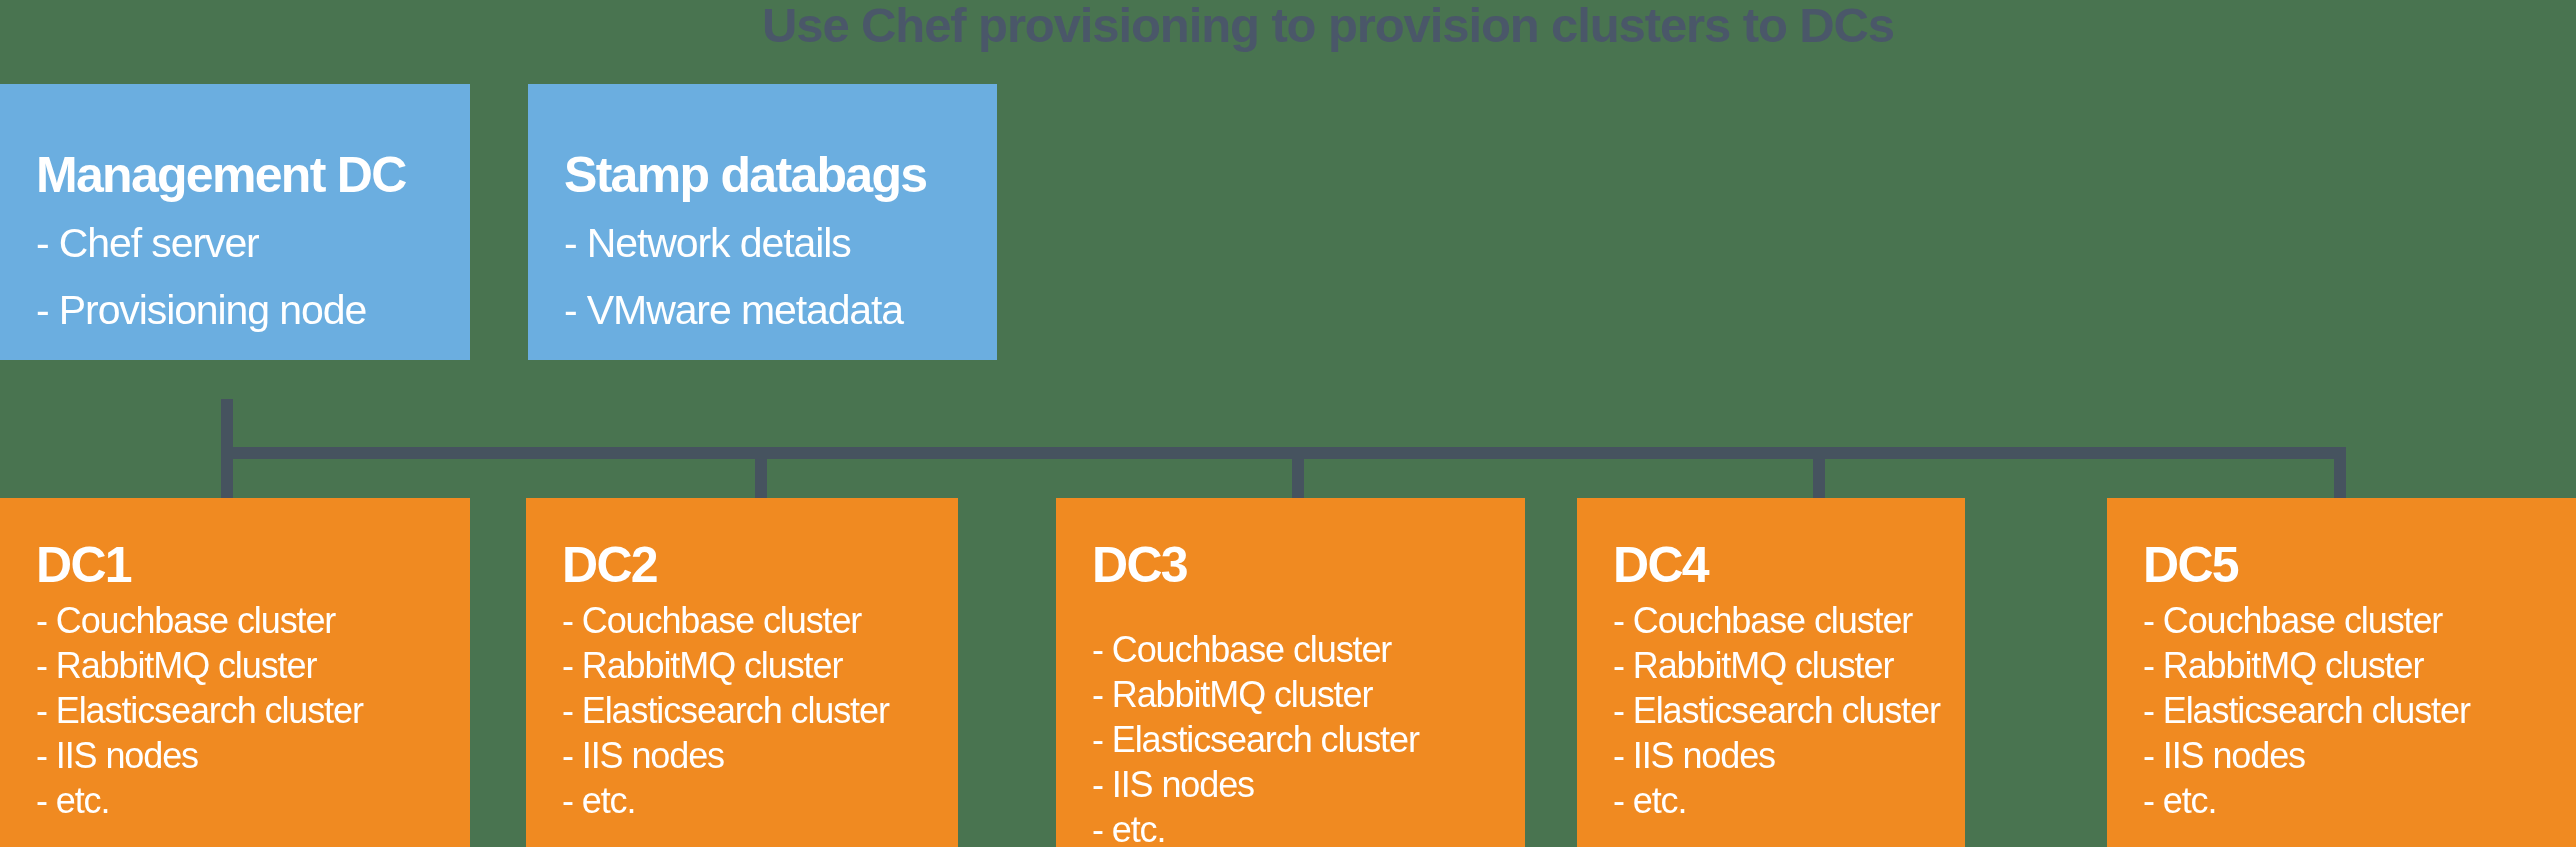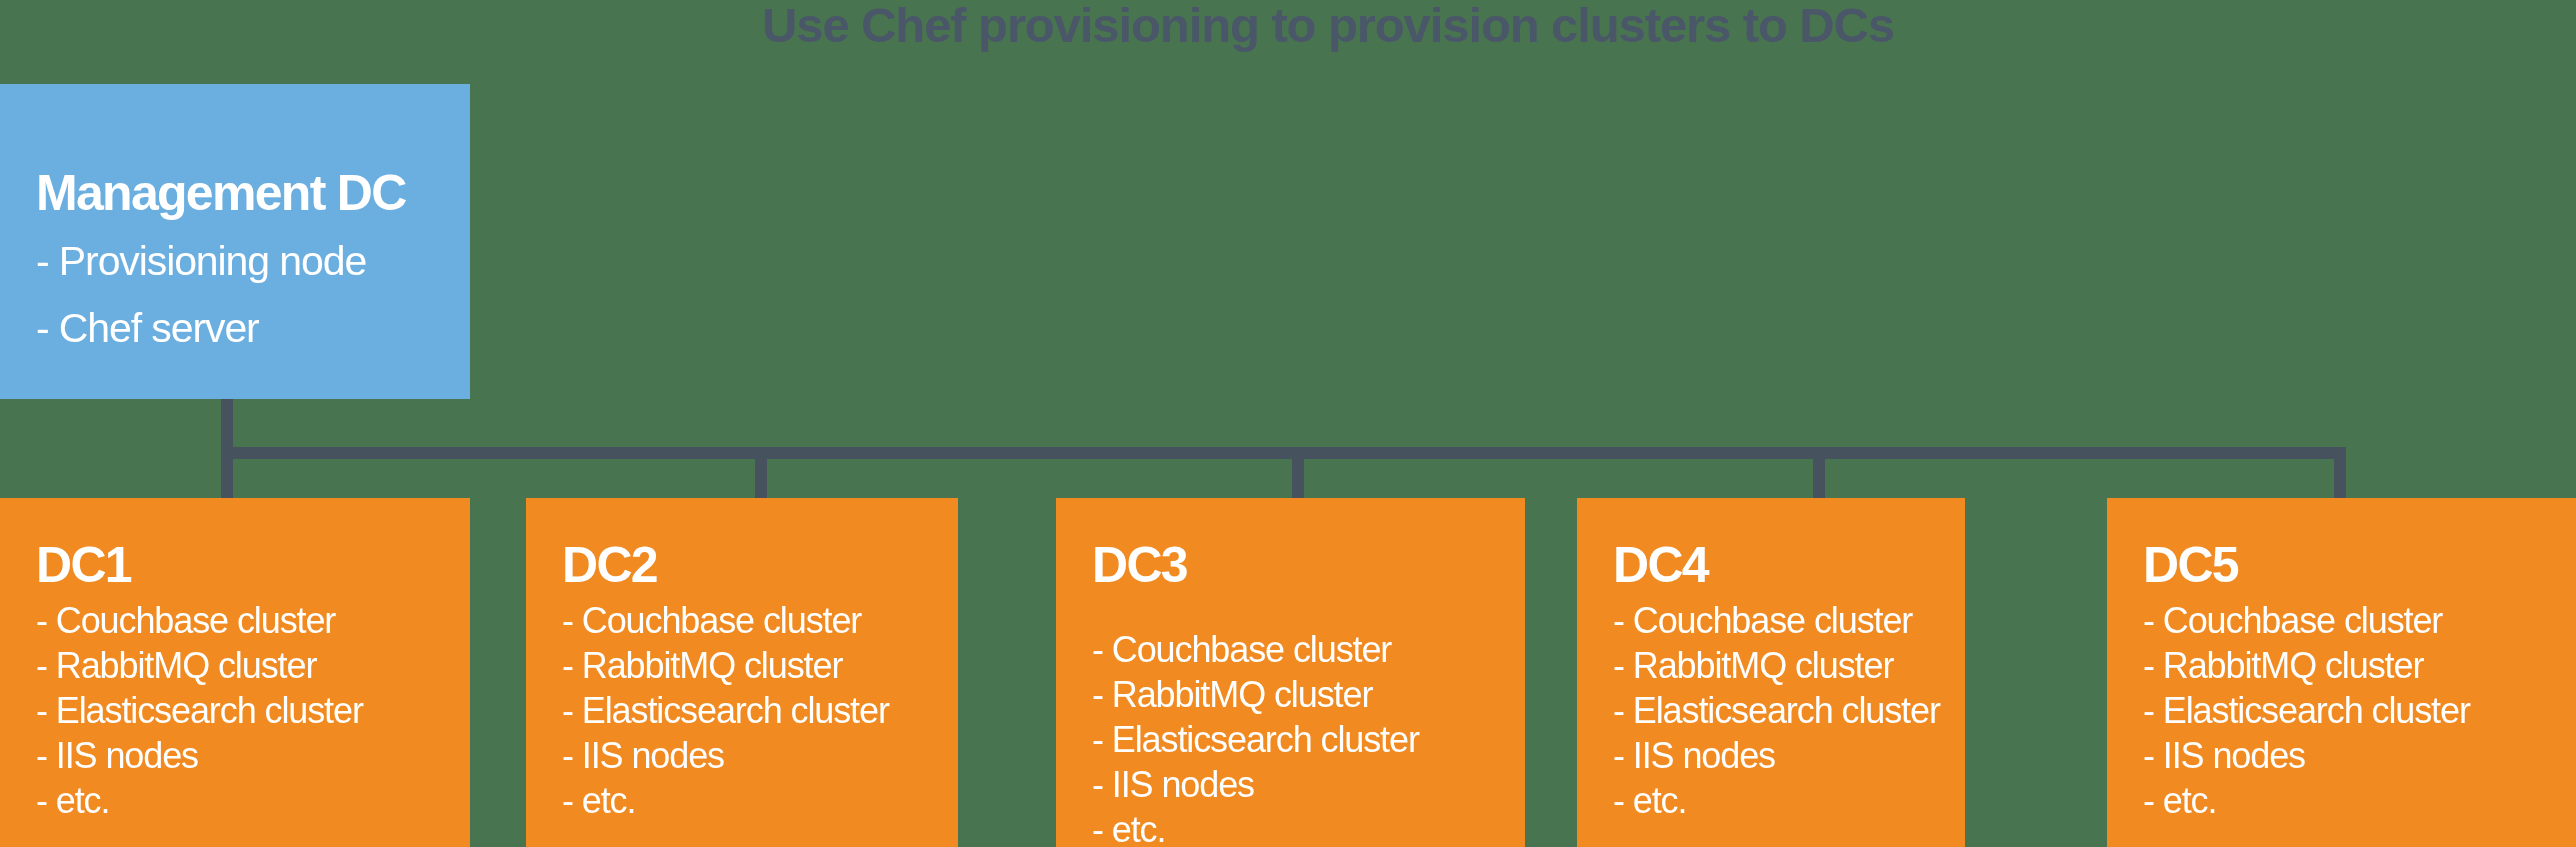--- a/index.html
+++ b/index.html
@@ -50,23 +50,23 @@
   .box {
     position: absolute;
     color: var(--box-text);
     display: flex;
     flex-direction: column;
     padding-left: 36px;
     padding-right: 11.5px;
   }
   .box-blue {
     top: 84px;
-    height: 315px;
+    height: 276px;
     background: var(--box-blue);
-    padding-top: 75px;
+    padding-top: 57px;
   }
   .box-orange {
     top: 498px;
     height: 349px;
     background: var(--box-orange);
     padding-top: 34px;
   }
   .blue-1 { left: 0;     width: 470px; }
   .blue-2 { left: 528px; width: 469px; }
   .orange-1 { left: 0;      width: 470px; }
@@ -100,25 +100,32 @@
   <div class="connector stem-management"></div>
   <div class="connector hbar"></div>
   <div class="connector drop drop-dc2"></div>
   <div class="connector drop drop-dc3"></div>
   <div class="connector drop drop-dc4"></div>
   <div class="connector drop drop-dc5"></div>
 
   <div class="box box-blue blue-1">
     <div class="box-heading">Management DC</div>
     <ul class="box-list">
+      <li class="box-list-item">- Chef server</li>
       <li class="box-list-item">- Provisioning node</li>
-      <li class="box-list-item">- Chef server</li>
     </ul>
   </div>
 
+  <div class="box box-blue blue-2">
+    <div class="box-heading">Stamp databags</div>
+    <ul class="box-list">
+      <li class="box-list-item">- Network details</li>
+      <li class="box-list-item">- VMware metadata</li>
+    </ul>
+  </div>
 
   <div class="box box-orange orange-1">
     <div class="box-heading">DC1</div>
     <ul class="box-list">
       <li class="box-list-item">- Couchbase cluster</li>
       <li class="box-list-item">- RabbitMQ cluster</li>
       <li class="box-list-item">- Elasticsearch cluster</li>
       <li class="box-list-item">- IIS nodes</li>
       <li class="box-list-item">- etc.</li>
     </ul>

